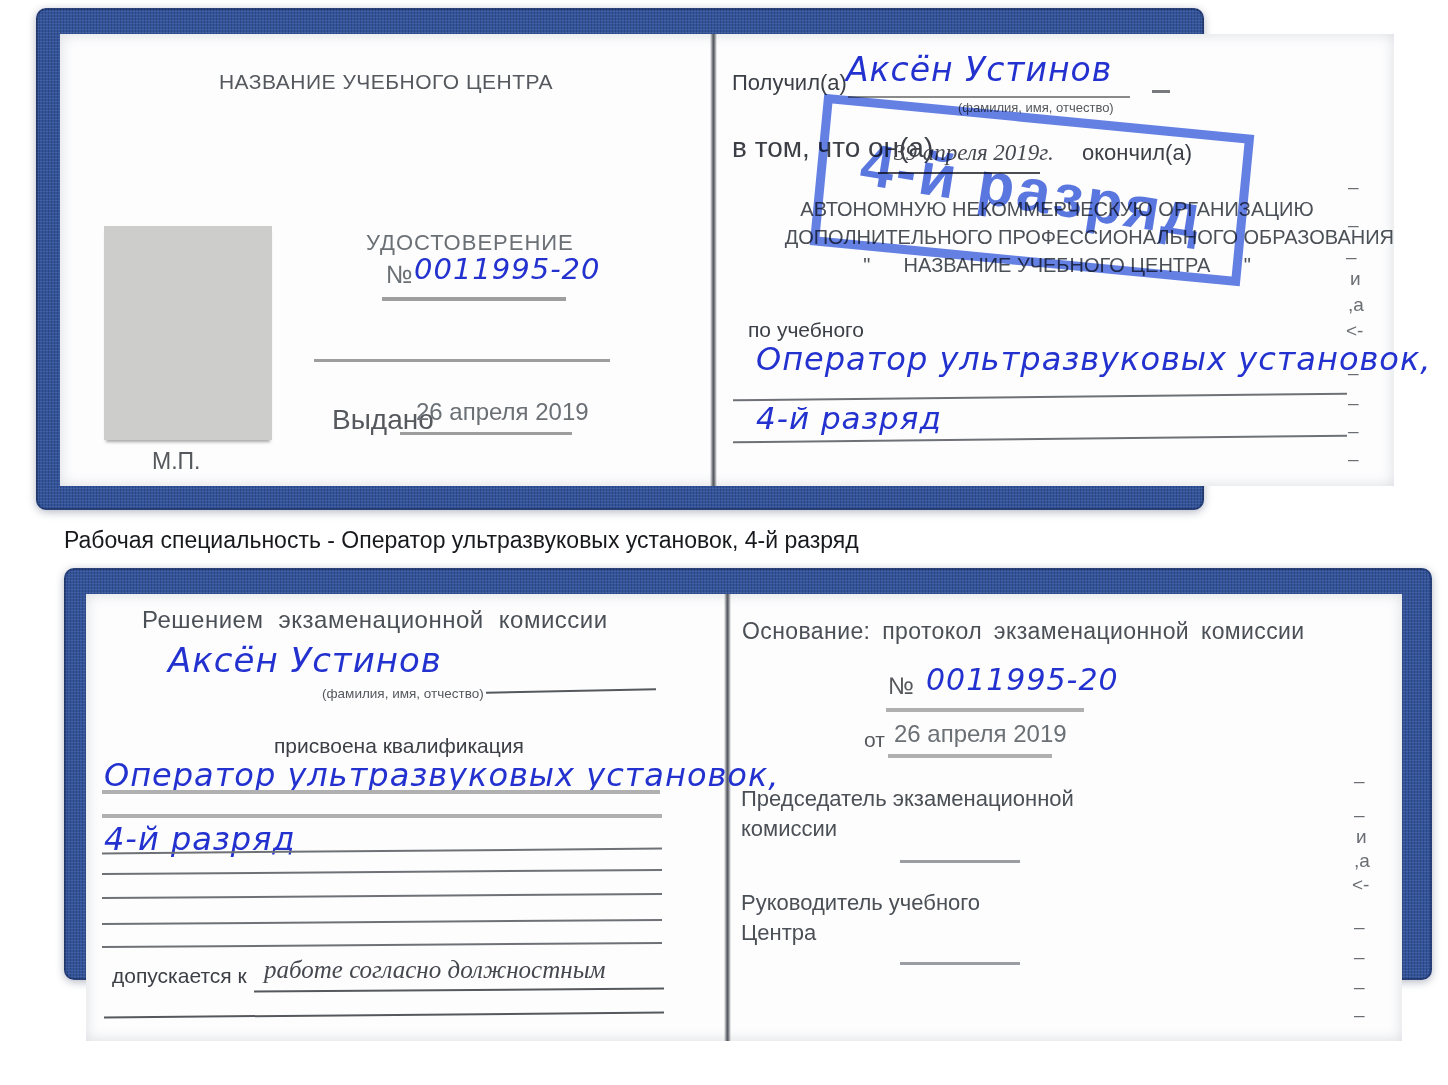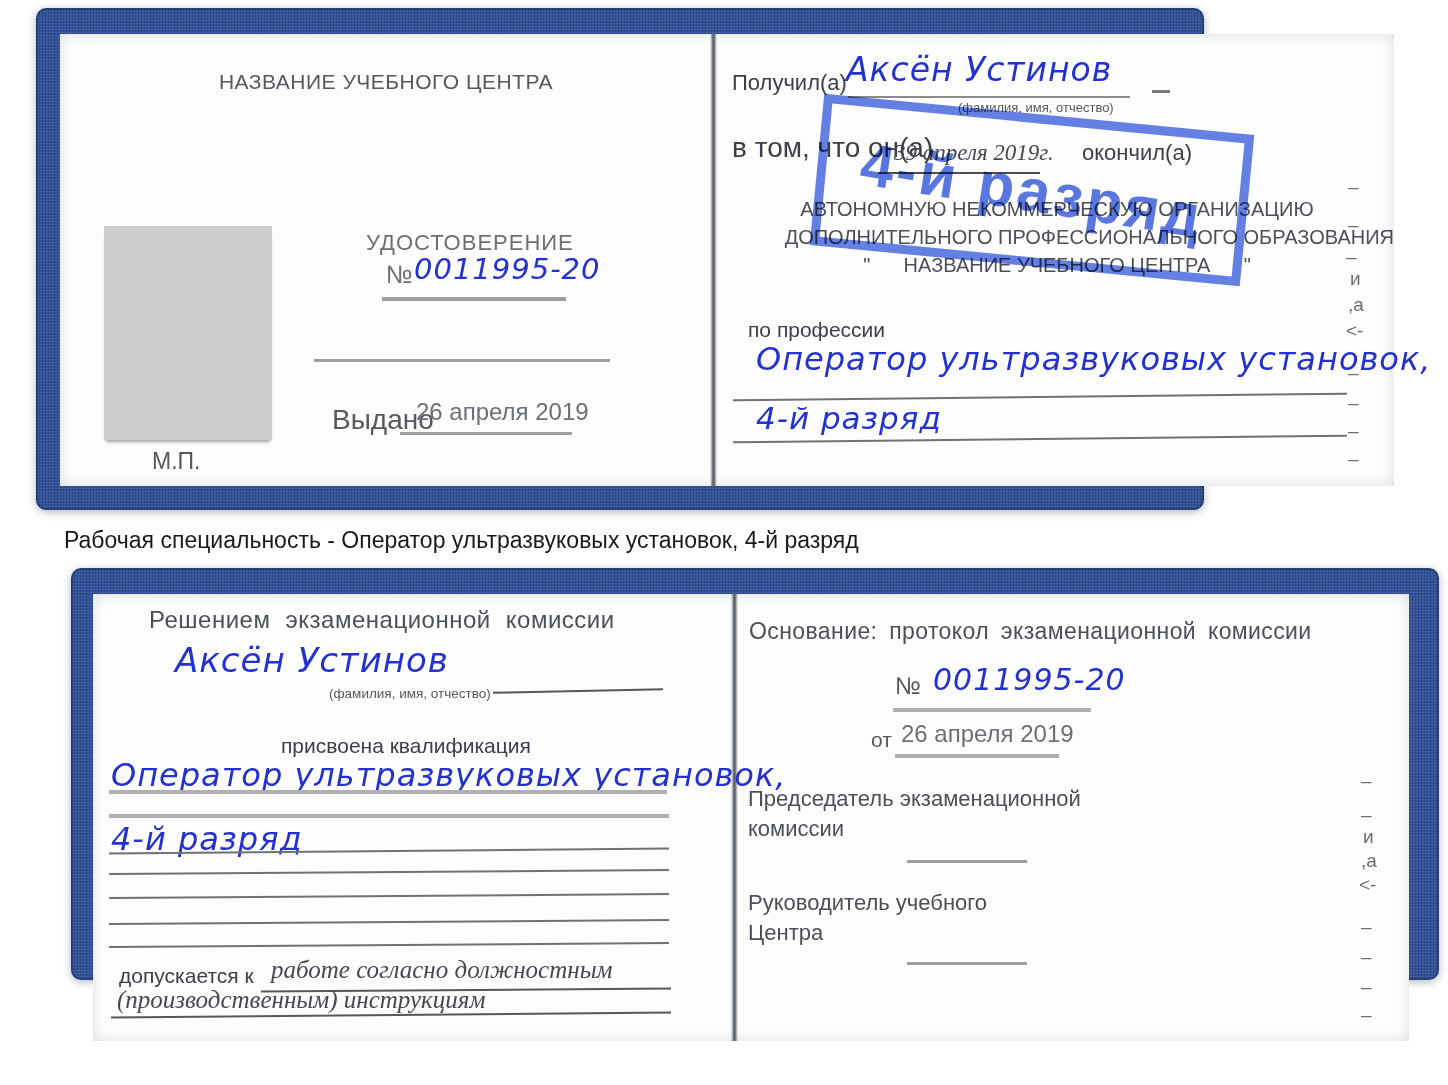--- a/index.html
+++ b/index.html
@@ -71,21 +71,21 @@
 
     <div class="abs print-dark" style="left:672px; top:98px; font-size:28px;">в том, что он(а)</div>
     <div class="abs ital" style="left:834px; top:106px; font-size:23px;">39 апреля 2019г.</div>
     <div class="rule" style="left:818px; top:138px; width:162px; background:#4a4d52;"></div>
     <div class="abs print-dark" style="left:1022px; top:106px; font-size:22px;">окончил(а)</div>
 
     <div class="abs print nowrap" style="left:660px; top:164px; width:674px; text-align:center; font-size:20px;">АВТОНОМНУЮ НЕКОММЕРЧЕСКУЮ ОРГАНИЗАЦИЮ</div>
     <div class="abs print nowrap" style="left:660px; top:192px; width:674px; text-align:right; font-size:20px;">ДОПОЛНИТЕЛЬНОГО ПРОФЕССИОНАЛЬНОГО ОБРАЗОВАНИЯ</div>
     <div class="abs print prewrap" style="left:660px; top:220px; width:674px; text-align:center; font-size:20px;">"      НАЗВАНИЕ УЧЕБНОГО ЦЕНТРА      "</div>
 
-    <div class="abs print-dark" style="left:688px; top:284px; font-size:21px;">по профессии</div>
+    <div class="abs print-dark" style="left:688px; top:284px; font-size:21px;">по учебного</div>
     <div class="abs hand" style="left:696px; top:306px; font-size:32px;">Оператор ультразвуковых установок,</div>
     <div class="rule" style="left:673px; top:362px; width:614px; transform:rotate(-.6deg);"></div>
     <div class="abs hand" style="left:696px; top:366px; font-size:31px;">4-й разряд</div>
     <div class="rule" style="left:673px; top:404px; width:614px; transform:rotate(-.6deg);"></div>
 
     <div class="stamp" style="left:756px; top:80px; width:432px; height:152px; transform:rotate(5.5deg);">
       <div class="stamp-text" style="font-size:60px; transform:rotate(3.5deg);">4-й разряд</div>
     </div>
 
     <span class="edge-mark" style="left:1288px; top:142px;">–</span>
@@ -96,21 +96,21 @@
     <span class="edge-mark" style="left:1286px; top:286px;">&lt;-</span>
     <span class="edge-mark" style="left:1288px; top:328px;">–</span>
     <span class="edge-mark" style="left:1288px; top:358px;">–</span>
     <span class="edge-mark" style="left:1288px; top:386px;">–</span>
     <span class="edge-mark" style="left:1288px; top:414px;">–</span>
   </div>
 </div>
 
 <div class="abs" style="left:64px; top:527px; font-size:23px; color:#17191d;">Рабочая специальность - Оператор ультразвуковых установок, 4-й разряд</div>
 
-<div class="cover" style="left:71px; top:568px; width:1368px; height:412px;">
+<div class="cover" style="left:64px; top:568px; width:1368px; height:412px;">
   <div class="pages" style="left:22px; top:26px; width:1316px; height:447px;">
 
     <div class="fold" style="left:638px;"></div>
 
     <div class="abs print nowrap" style="left:56px; top:12px; font-size:24px; letter-spacing:.5px; word-spacing:8px;">Решением экзаменационной комиссии</div>
     <div class="abs hand" style="left:82px; top:46px; font-size:34px;">Аксён Устинов</div>
     <div class="abs print-gray" style="left:236px; top:92px; font-size:13.5px; color:#55585c;">(фамилия, имя, отчество)</div>
     <div class="rule" style="left:400px; top:96px; width:170px; background:#55585c; transform:rotate(-1.2deg);"></div>
 
     <div class="abs print-dark" style="left:188px; top:140px; font-size:21px;">присвоена квалификация</div>
@@ -120,21 +120,20 @@
     <div class="abs hand" style="left:18px; top:226px; font-size:32px;">4-й разряд</div>
     <div class="rule" style="left:16px; top:256px; width:560px; transform:rotate(-.5deg);"></div>
     <div class="rule" style="left:16px; top:277px; width:560px; transform:rotate(-.4deg);"></div>
     <div class="rule" style="left:16px; top:301px; width:560px; transform:rotate(-.4deg);"></div>
     <div class="rule" style="left:16px; top:327px; width:560px; transform:rotate(-.4deg);"></div>
     <div class="rule" style="left:16px; top:350px; width:560px; transform:rotate(-.4deg);"></div>
 
     <div class="abs print-dark" style="left:26px; top:370px; font-size:21px;">допускается к</div>
     <div class="abs ital" style="left:178px; top:362px; font-size:25px;">работе согласно должностным</div>
     <div class="rule" style="left:168px; top:395px; width:410px; background:#55585c; transform:rotate(-.4deg);"></div>
-    <div class="abs ital" style="left:24px; top:392px; font-size:25px;">(производственным) инструкциям</div>
     <div class="rule" style="left:18px; top:420px; width:560px; background:#55585c; transform:rotate(-.5deg);"></div>
 
     <div class="abs print nowrap" style="left:656px; top:24px; font-size:23px; letter-spacing:.4px; word-spacing:5px;">Основание:  протокол экзаменационной комиссии</div>
 
     <div class="abs print-gray" style="left:802px; top:78px; font-size:24px; color:#55585c;">№</div>
     <div class="abs hand" style="left:840px; top:68px; font-size:30px;">0011995-20</div>
     <div class="rule-thick" style="left:800px; top:114px; width:198px;"></div>
 
     <div class="abs print-gray" style="left:778px; top:134px; font-size:21px; color:#55585c;">от</div>
     <div class="abs print-gray nowrap" style="left:808px; top:126px; font-size:24px;">26 апреля 2019</div>

